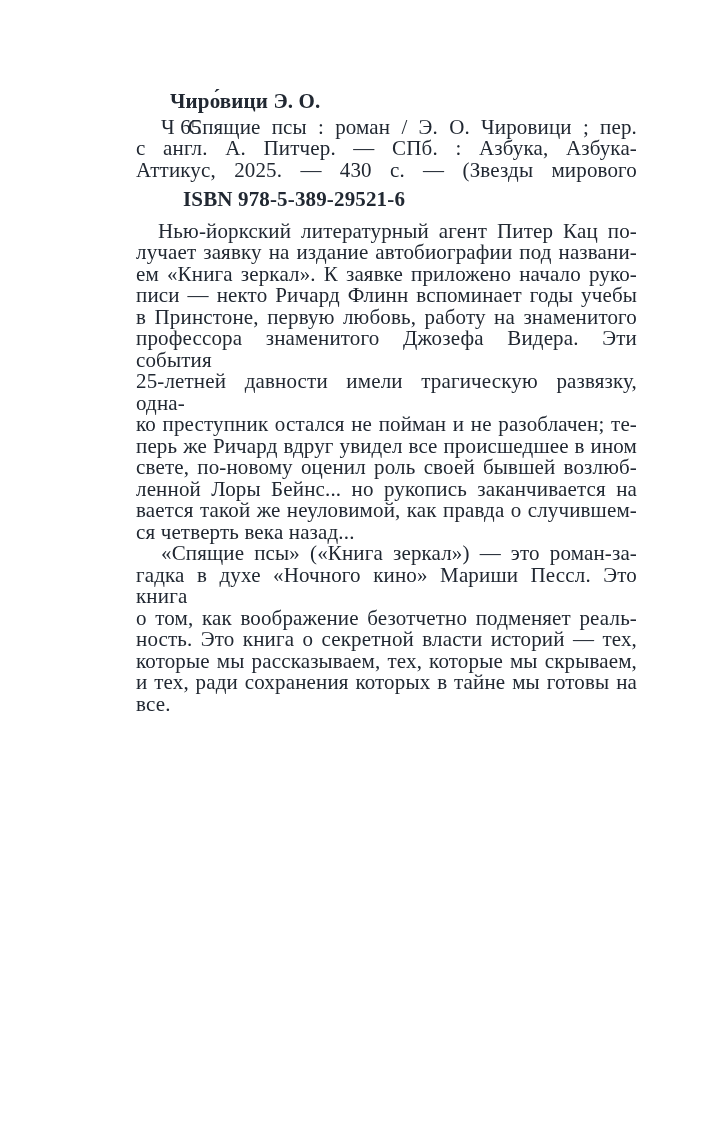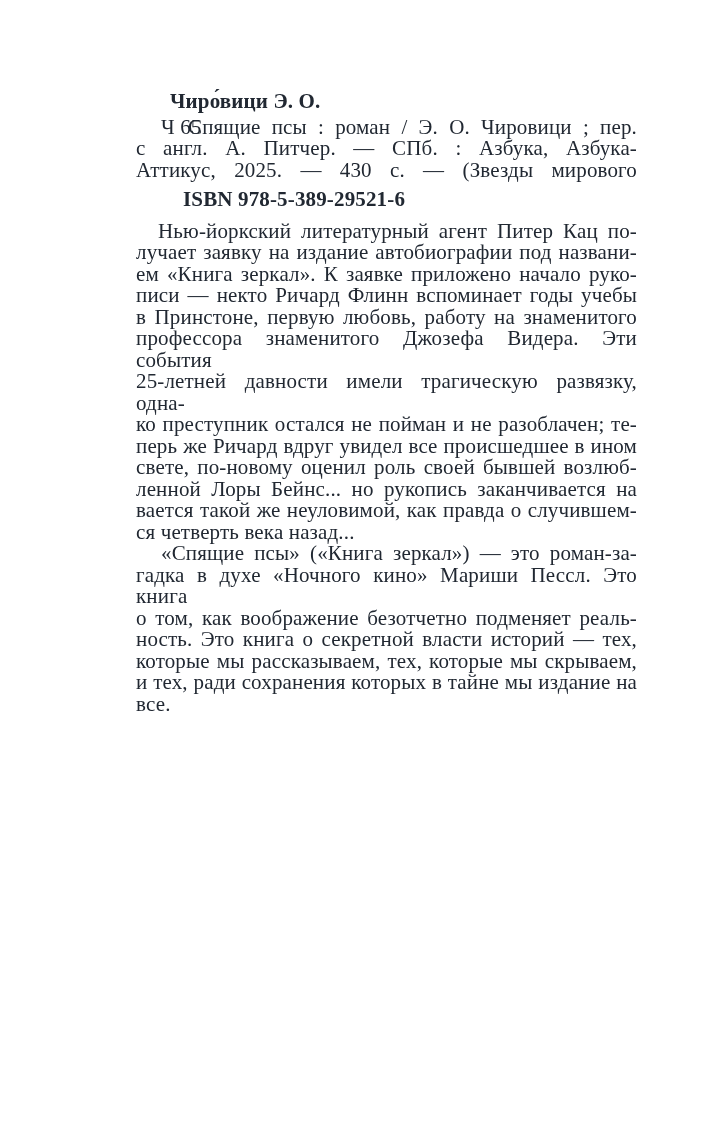--- a/index.html
+++ b/index.html
@@ -102,18 +102,18 @@
     <div class="line">вается такой же неуловимой, как правда о случившем-</div>
     <div class="line end">ся четверть века назад...</div>
   </div>
 
   <div class="para2">
     <div class="line p2-first">«Спящие псы» («Книга зеркал») — это роман-за-</div>
     <div class="line">гадка в духе «Ночного кино» Мариши Пессл. Это книга</div>
     <div class="line">о том, как воображение безотчетно подменяет реаль-</div>
     <div class="line">ность. Это книга о секретной власти историй — тех,</div>
     <div class="line">которые мы рассказываем, тех, которые мы скрываем,</div>
-    <div class="line">и тех, ради сохранения которых в тайне мы издание на</div>
+    <div class="line">и тех, ради сохранения которых в тайне мы готовы на</div>
     <div class="line end">все.</div>
   </div>
 
 
 </div>
 
 </body></html>

